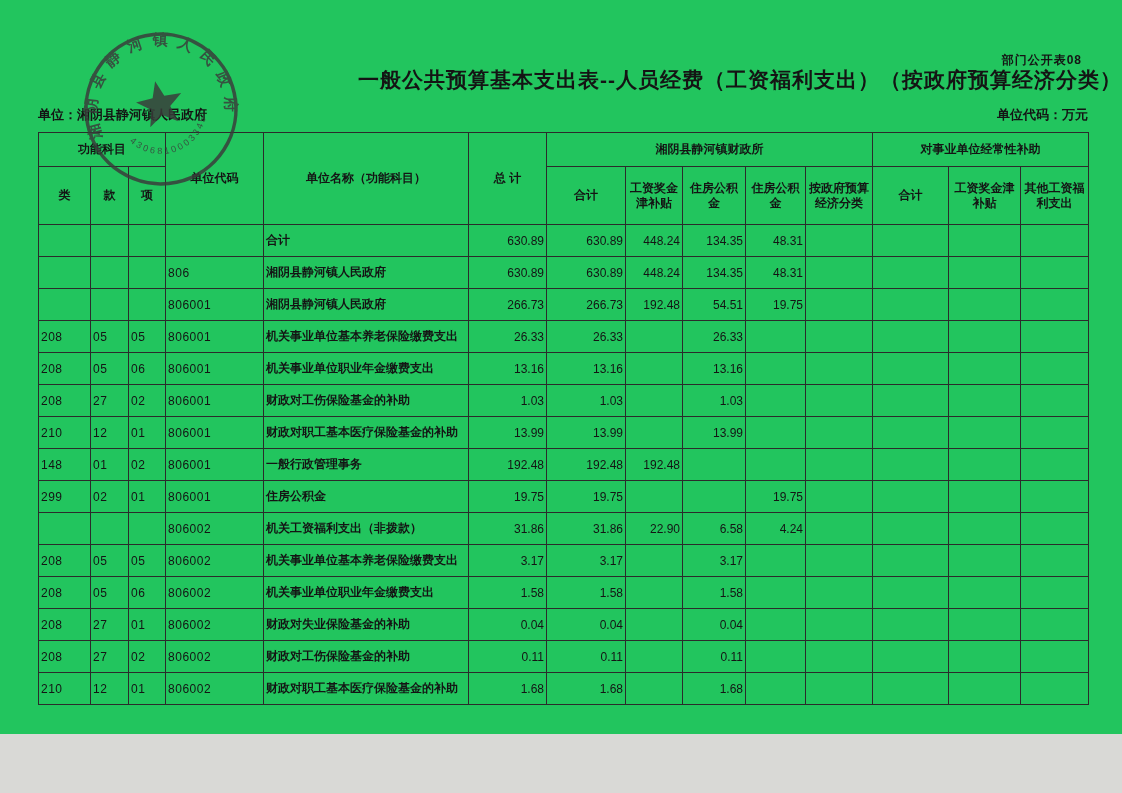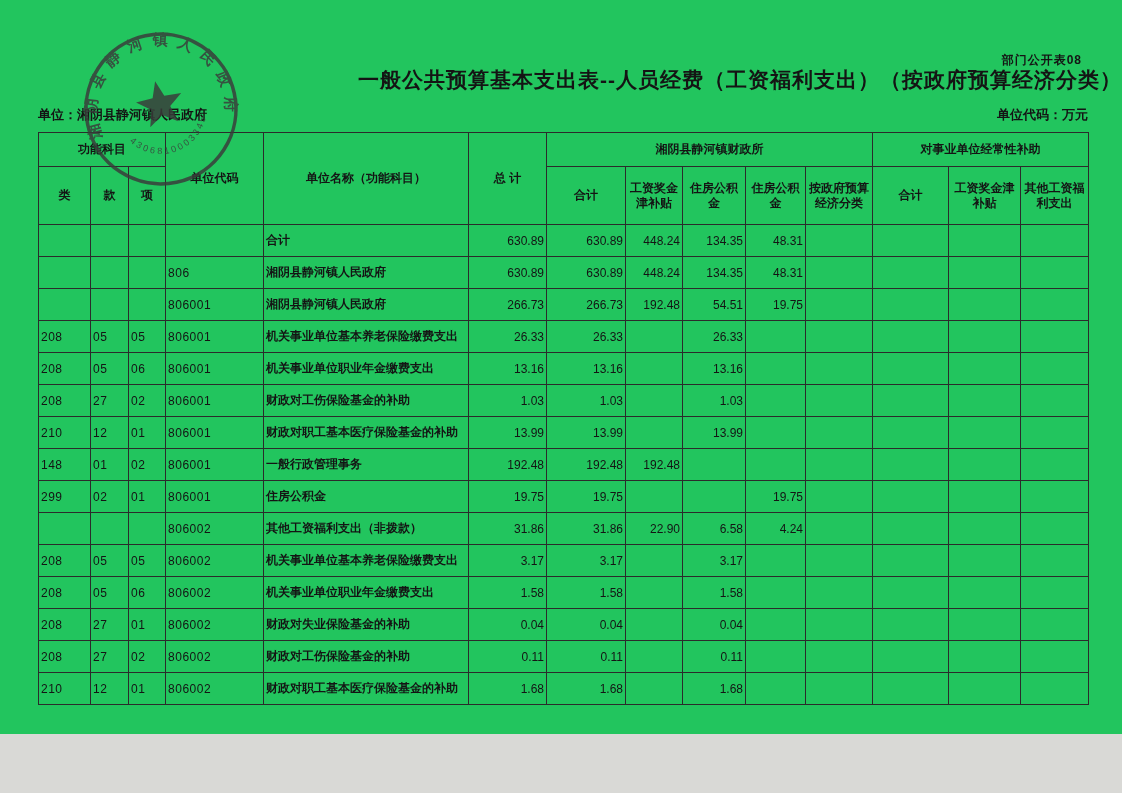--- a/index.html
+++ b/index.html
@@ -254,21 +254,21 @@
           <td class="num"></td>
           <td class="num"></td>
           <td class="num"></td>
           <td class="num"></td>
         </tr>
         <tr>
           <td class="code"></td>
           <td class="code"></td>
           <td class="code"></td>
           <td class="code">806002</td>
-          <td class="name">其他工资福利支出（非拨款）</td>
+          <td class="name">机关工资福利支出（非拨款）</td>
           <td class="num">31.86</td>
           <td class="num">31.86</td>
           <td class="num">22.90</td>
           <td class="num">6.58</td>
           <td class="num">4.24</td>
           <td class="num"></td>
           <td class="num"></td>
           <td class="num"></td>
           <td class="num"></td>
         </tr>

